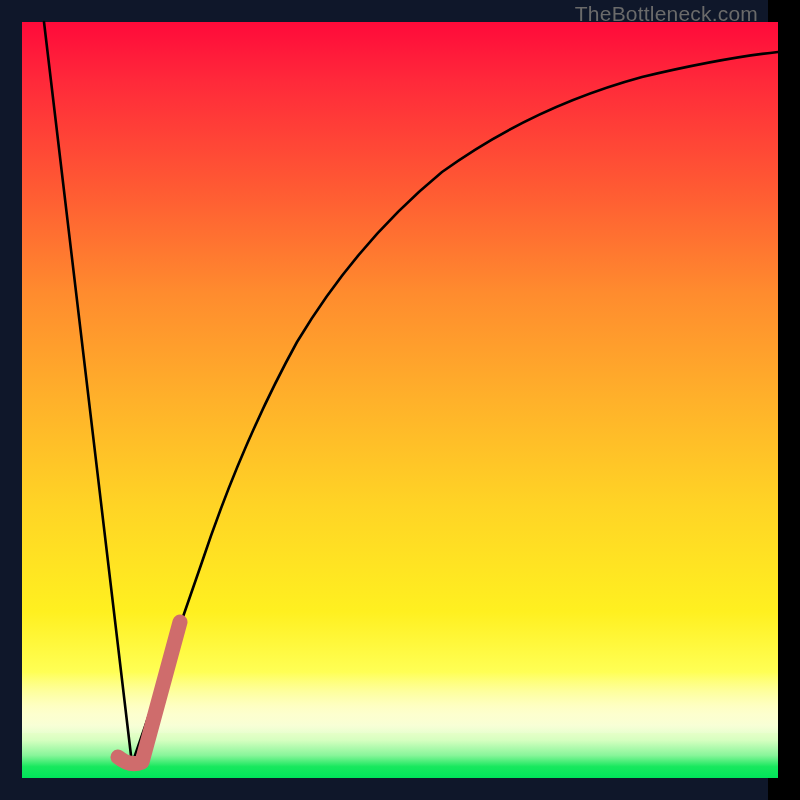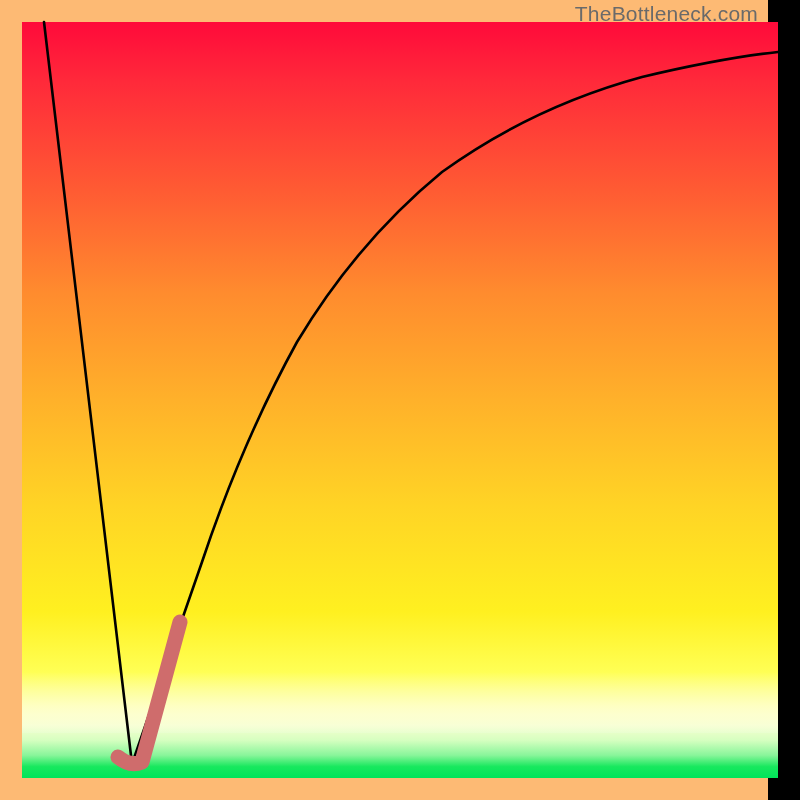--- a/index.html
+++ b/index.html
@@ -8,21 +8,21 @@
     width: 800px;
     height: 800px;
     background: #000;
     overflow: hidden;
     font-family: Arial, Helvetica, sans-serif;
   }
   .frame {
     position: relative;
     width: 768px;
     height: 800px;
-    background: #fdba74;
+    background: #0f172a;
   }
   .plot {
     position: absolute;
     left: 22px;
     top: 22px;
     width: 756px;
     height: 756px;
     
     background: linear-gradient(
       to bottom,

